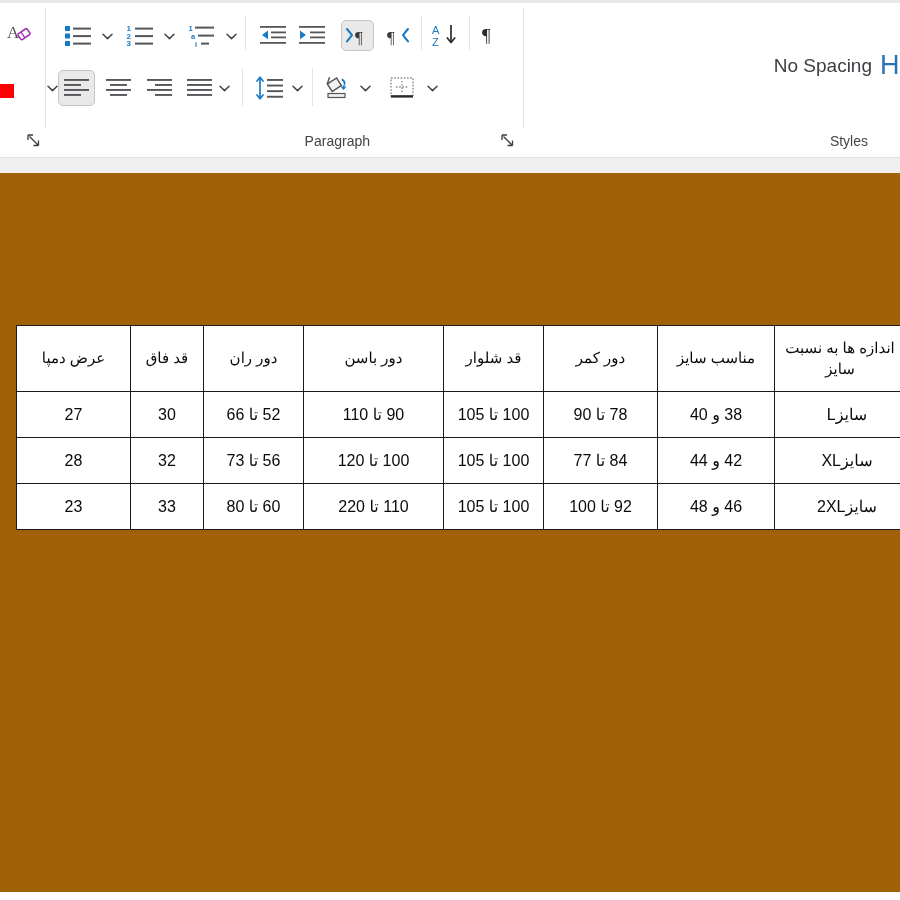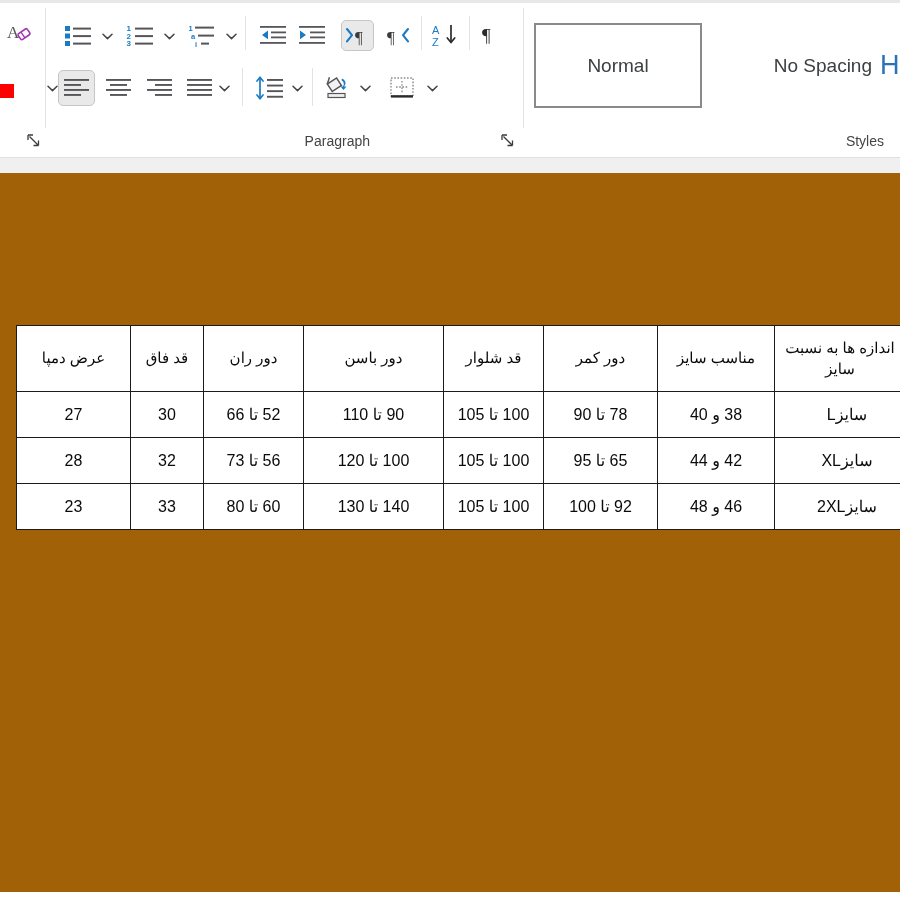--- a/index.html
+++ b/index.html
@@ -412,31 +412,28 @@
     <div class="grp-label" style="left:170px; width:200px;">Paragraph</div>
     <div class="launcher" style="left:500px;">
       <svg width="14" height="14" viewBox="0 0 14 14">
           <path d="M2 2 h5 M2 2 v5" stroke="#3b3b3b" stroke-width="1.3" fill="none"></path>
           <path d="M12.5 12.5 L3.5 3.5 M12.5 12.5 h-5 M12.5 12.5 v-5" stroke="#3b3b3b" stroke-width="1.3" fill="none"></path>
         </svg>
     </div>
 
     <div class="grp-sep" style="left:523px;"></div>
 
-    <div class="style-item selected" style="left:534px; top:23px; width:168px; height:85px;">
-      <span>Normal</span>
-    </div>
     <div class="style-item" style="left:708px; top:23px; width:164px; height:85px;justify-content:flex-end;">
       <span>No Spacing</span>
     </div>
     <div class="style-item" style="left:880px; top:23px; width:36px; height:85px; color:#2a73b8; font-size:27px; justify-content:flex-start;">
       <span>H</span>
     </div>
 
-    <div class="grp-label" style="left:684px; width:200px;">Styles</div>
+    <div class="grp-label" style="left:668px; width:200px;">Styles</div>
   </div>
 
   <div class="gray-band"></div>
 
   <div class="page">
 
     <table class="size-table">
       <colgroup>
         <col style="width:131px">
         <col style="width:117px">
@@ -488,36 +485,36 @@
           <td>52 تا 66</td>
           <td>30</td>
           <td>27</td>
         </tr>
 
         <tr>
           <td class="size-label">
             <span>سایز</span><span class="lat">XL</span>
           </td>
           <td>42 و 44</td>
-          <td>65 تا 95</td>
+          <td>84 تا 77</td>
           <td>100 تا 105</td>
           <td>100 تا 120</td>
           <td>56 تا 73</td>
           <td>32</td>
           <td>28</td>
         </tr>
 
         <tr>
           <td class="size-label">
             <span>سایز</span><span class="lat">2XL</span>
           </td>
           <td>46 و 48</td>
           <td>92 تا 100</td>
           <td>100 تا 105</td>
-          <td>140 تا 130</td>
+          <td>110 تا 220</td>
           <td>60 تا 80</td>
           <td>33</td>
           <td>23</td>
         </tr>
 
       </tbody>
     </table>
 
   </div>
 </div>

